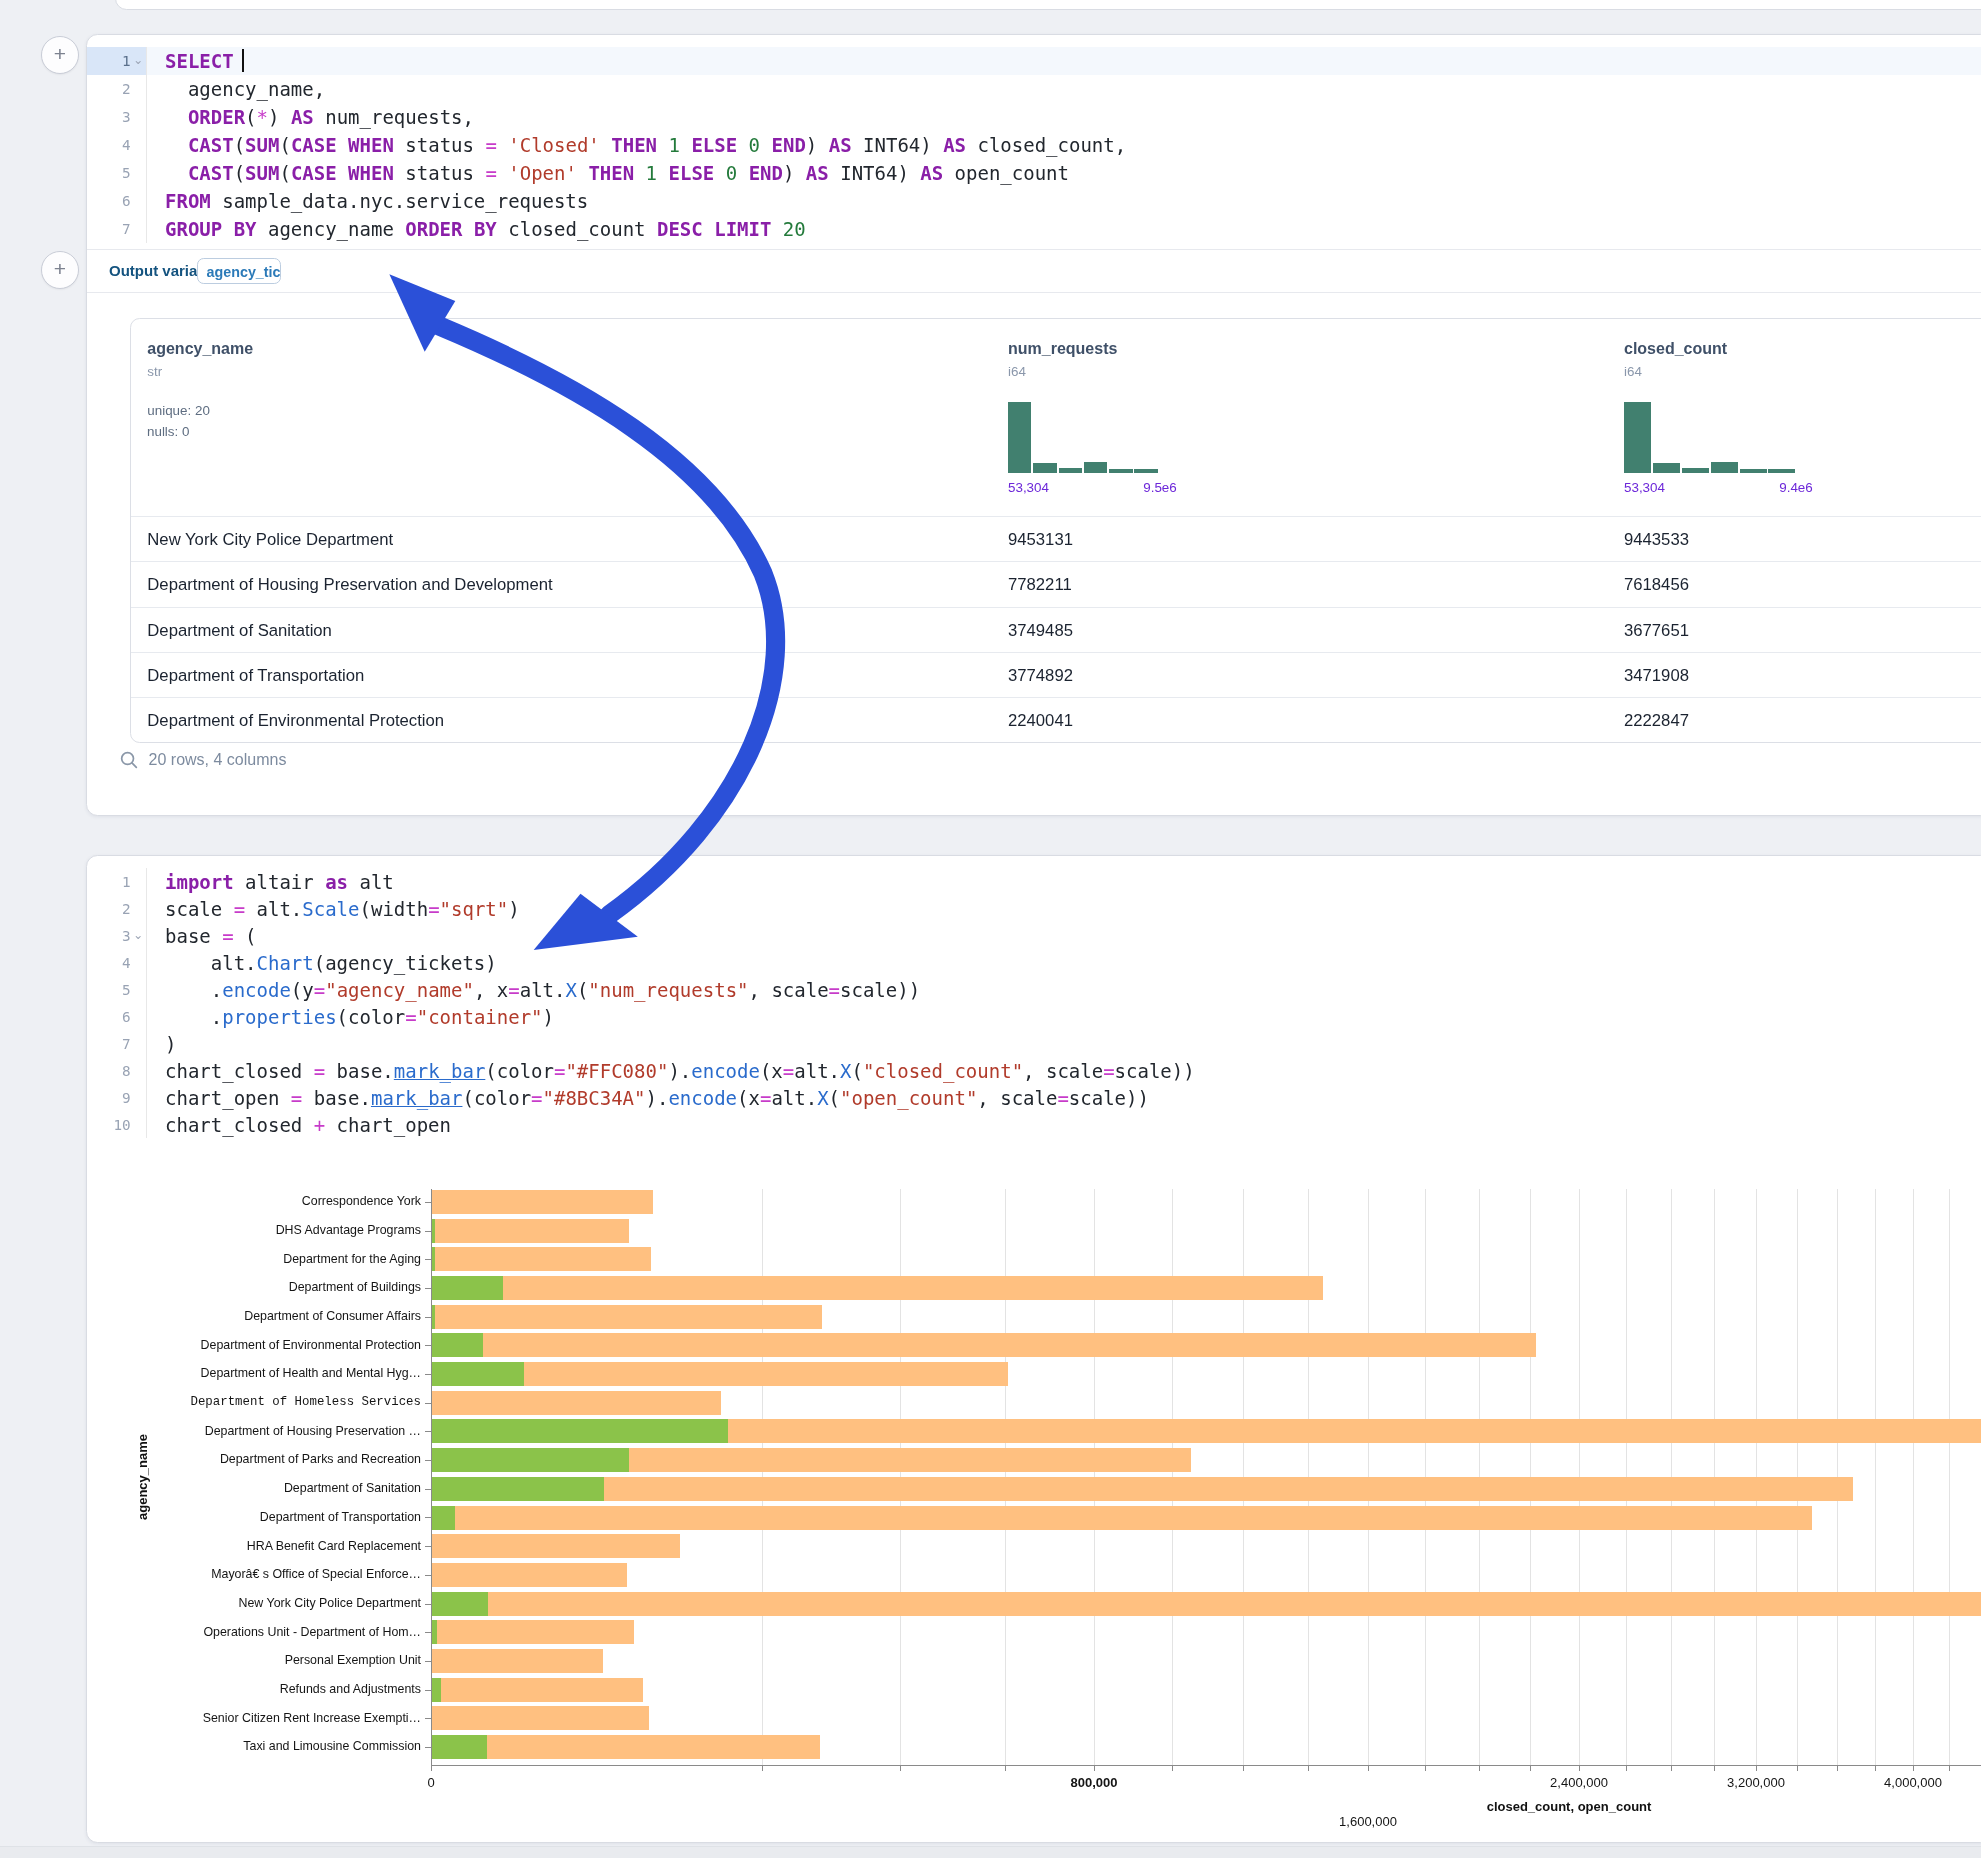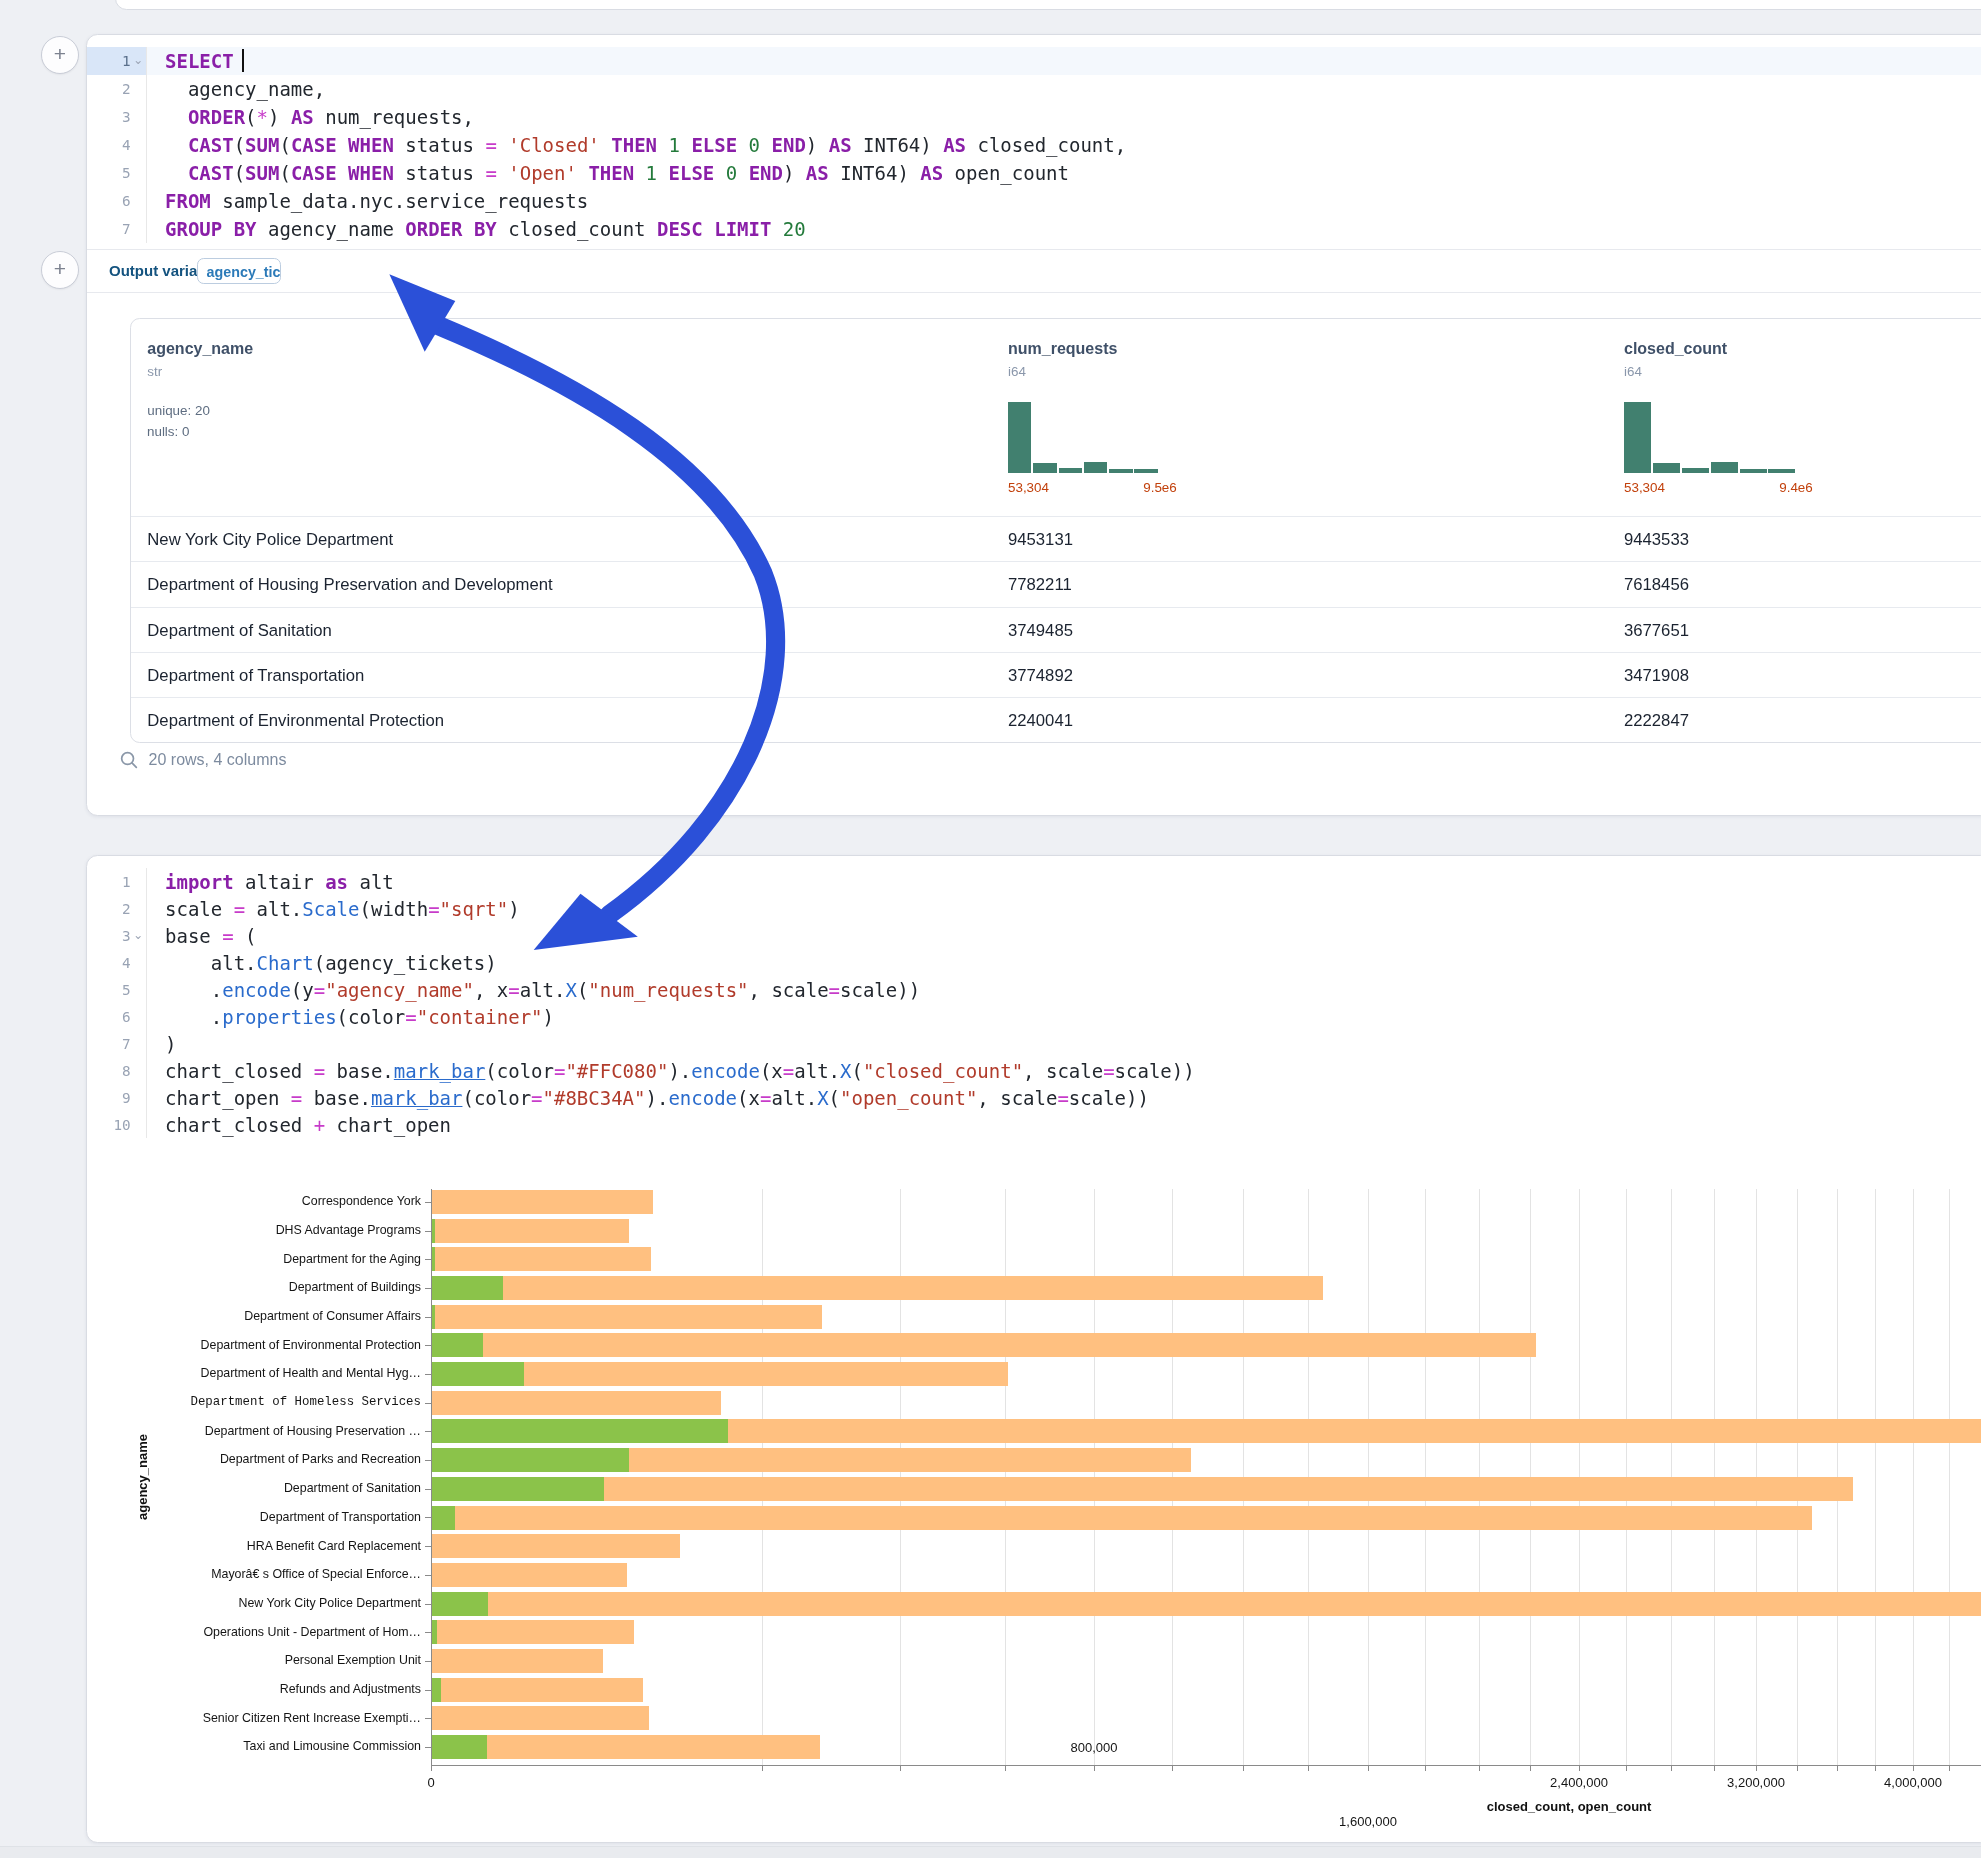--- a/index.html
+++ b/index.html
@@ -34,21 +34,21 @@
   .outvar-pill{position:absolute;width:84px;height:26px;border:1px solid #bccde0;border-radius:6.7px;
                background:#fff;color:#2b7ab8;font-size:14.3px;font-weight:bold;line-height:26px;
                padding:0 0 0 8.6px;box-sizing:border-box;overflow:hidden;white-space:nowrap;}
   
   #table-card{position:absolute;background:#fff;border:1px solid #dcdfe6;border-radius:9.6px;overflow:hidden;}
   .col-name{position:absolute;font-size:16px;font-weight:bold;color:#3f5068;}
   .col-type{position:absolute;font-size:13.4px;color:#8a97ab;}
   .col-stat{position:absolute;font-size:13.4px;color:#5e6d81;}
   .hist{position:absolute;display:flex;align-items:flex-end;}
   .hist-bar{background:#41806f;}
-  .hist-lab{position:absolute;font-size:13.4px;color:#c2410c;}
+  .hist-lab{position:absolute;font-size:13.4px;color:#6d28d9;}
   .t-row{position:absolute;left:0;right:0;border-top:1px solid #e7eaef;}
   .t-cell{position:absolute;top:50%;transform:translateY(-50%);font-size:16.7px;color:#1b2330;}
   .t-footer{position:absolute;display:flex;align-items:center;gap:9.6px;color:#7d8b9f;font-size:16px;}
   
   .grid-v{position:absolute;width:1px;background:#e3e3e3;}
   .bar{position:absolute;height:24px;}
   .ylab{position:absolute;font-size:12.4px;color:#151515;text-align:right;white-space:nowrap;}
   .xlab{position:absolute;font-size:13px;color:#151515;transform:translateX(-50%);white-space:nowrap;}
   .tickmark{position:absolute;background:#8a8a8a;}
   .axis-title{position:absolute;font-size:13px;font-weight:bold;color:#111;}
@@ -329,21 +329,21 @@
         <div class="tickmark" style="left: 338px; top: 776px; width: 5.7px; height: 1px;"></div>
         <div class="ylab" style="right: 1570px; top: 797px;">Personal Exemption Unit</div>
         <div class="tickmark" style="left: 338px; top: 805px; width: 5.7px; height: 1px;"></div>
         <div class="ylab" style="right: 1570px; top: 826px;">Refunds and Adjustments</div>
         <div class="tickmark" style="left: 338px; top: 834px; width: 5.7px; height: 1px;"></div>
         <div class="ylab" style="right: 1570px; top: 855px;">Senior Citizen Rent Increase Exempti…</div>
         <div class="tickmark" style="left: 338px; top: 862px; width: 5.7px; height: 1px;"></div>
         <div class="ylab" style="right: 1570px; top: 883px;">Taxi and Limousine Commission</div>
         <div class="tickmark" style="left: 338px; top: 891px; width: 5.7px; height: 1px;"></div>
         <div class="xlab" style="left: 344px; top: 919px;">0</div>
-        <div class="xlab" style="left: 1007px; top: 884px;">800,000</div>
+        <div class="xlab" style="left: 1007px; top: 919px; font-weight: bold;">800,000</div>
         <div class="xlab" style="left: 1281px; top: 958px;">1,600,000</div>
         <div class="xlab" style="left: 1492px; top: 919px;">2,400,000</div>
         <div class="xlab" style="left: 1669px; top: 919px;">3,200,000</div>
         <div class="xlab" style="left: 1826px; top: 919px;">4,000,000</div>
         <div class="axis-title" style="left: 1482px; top: 943px; transform: translateX(-50%);">closed_count, open_count</div>
         <div class="axis-title" style="left: 55px; top: 621px; transform: translate(-50%, -50%) rotate(-90deg);">agency_name</div>
       </div>
   </div>
 
   <svg style="position:absolute;left:0;top:0;width:1982px;height:1858px;pointer-events:none;z-index:20;" viewBox="0 0 2073 1944">

